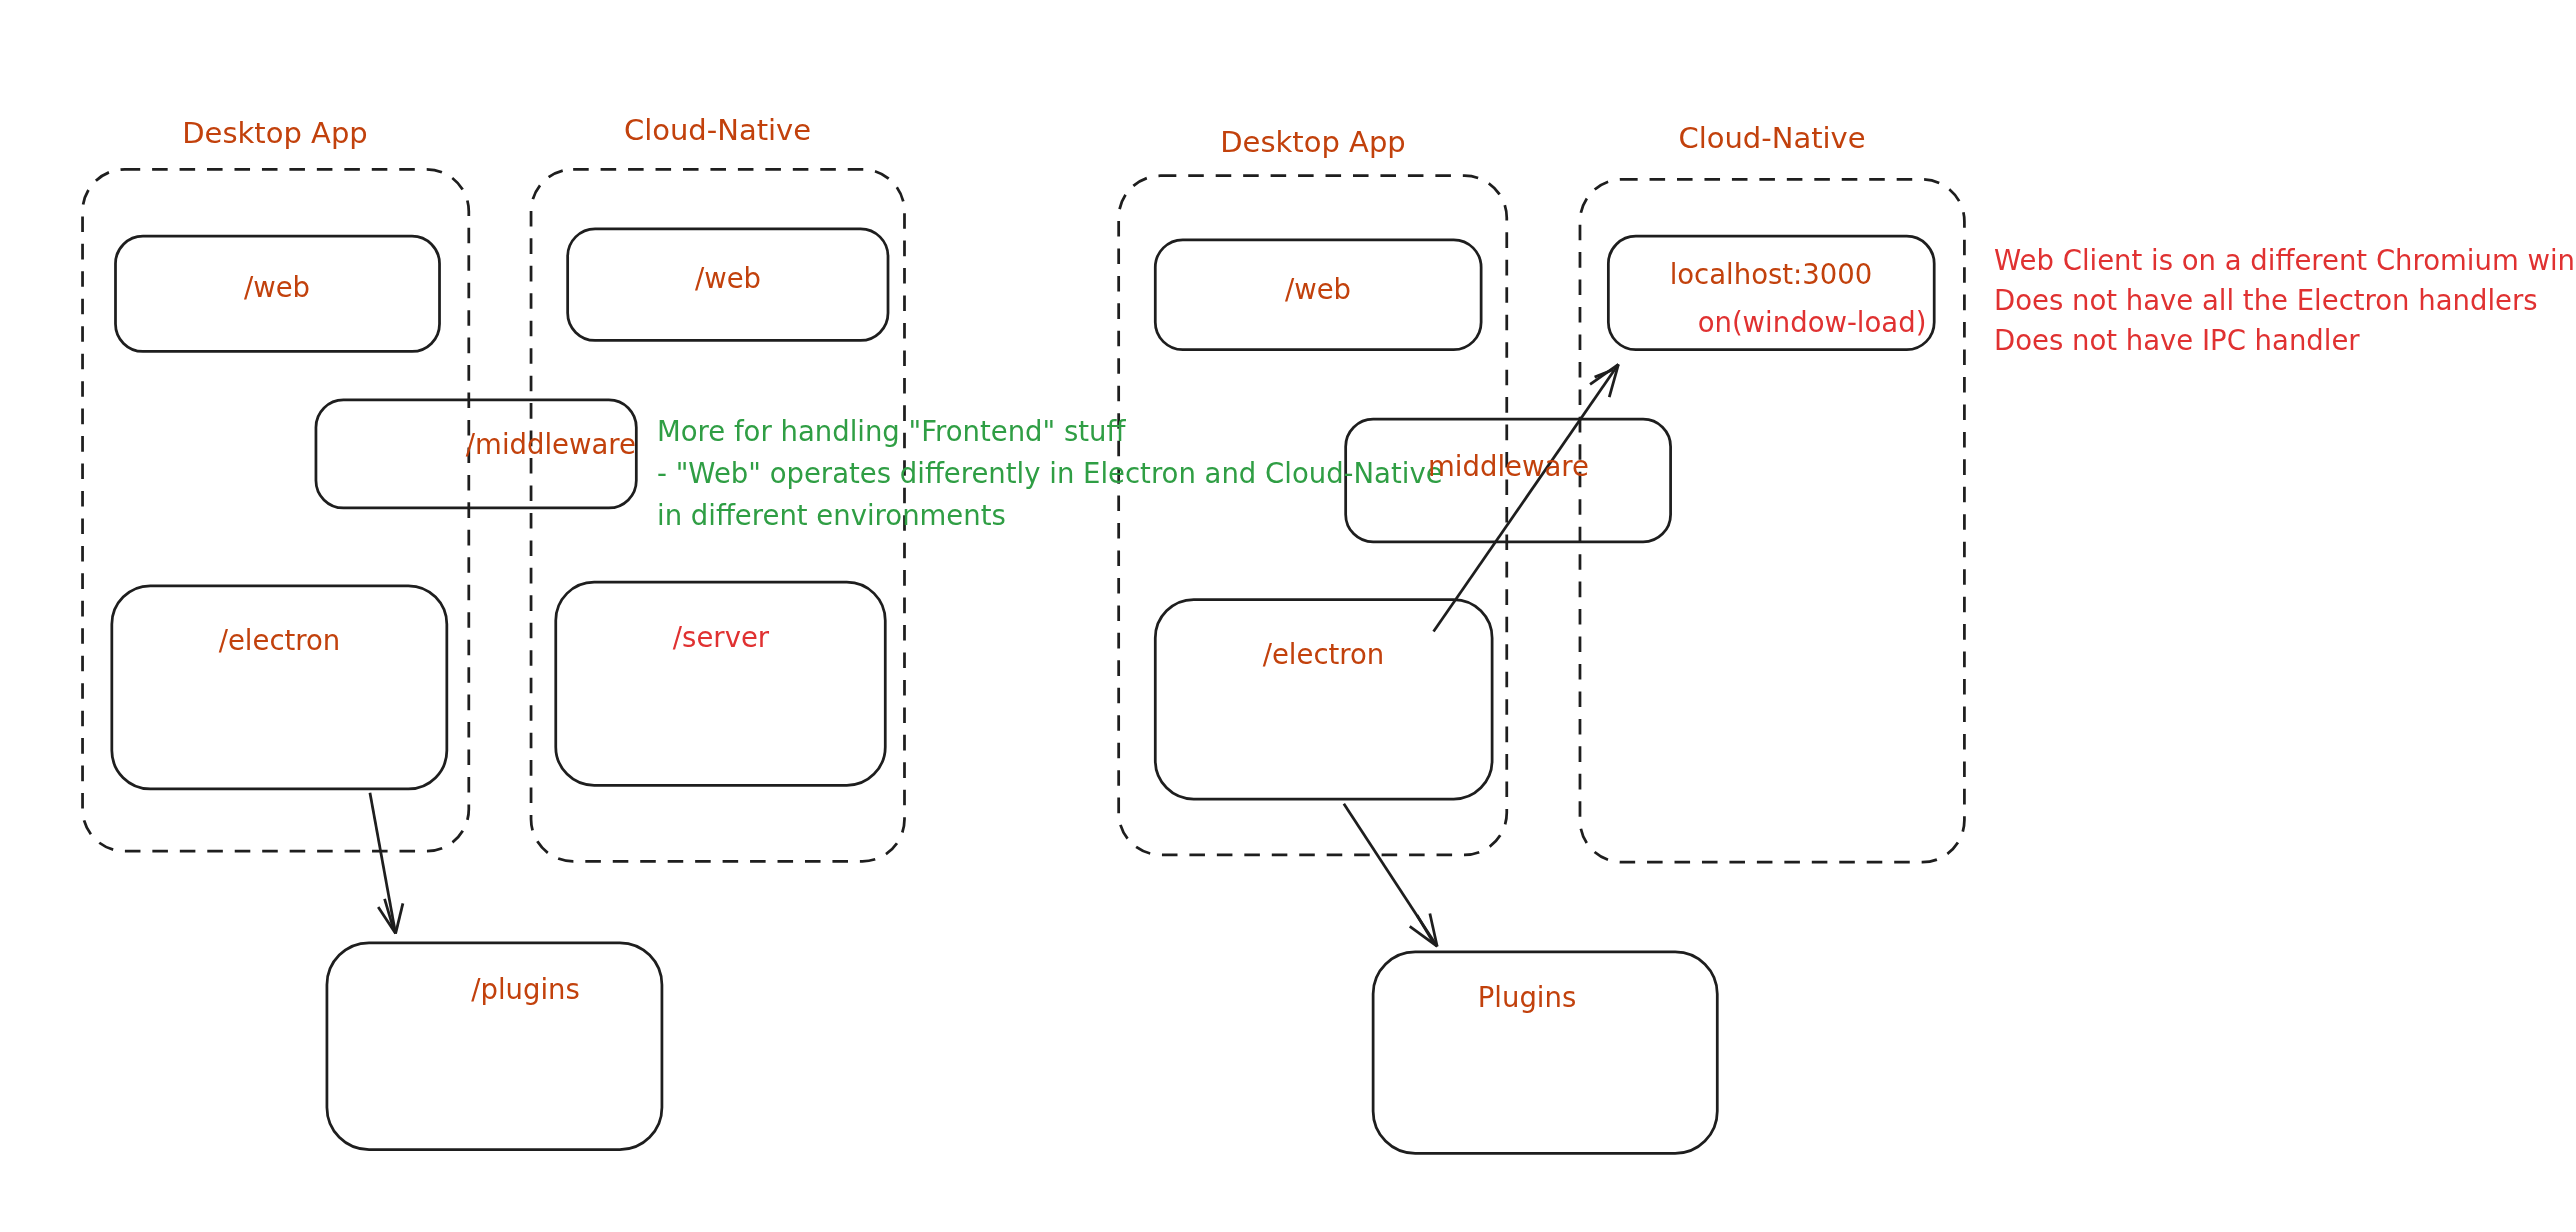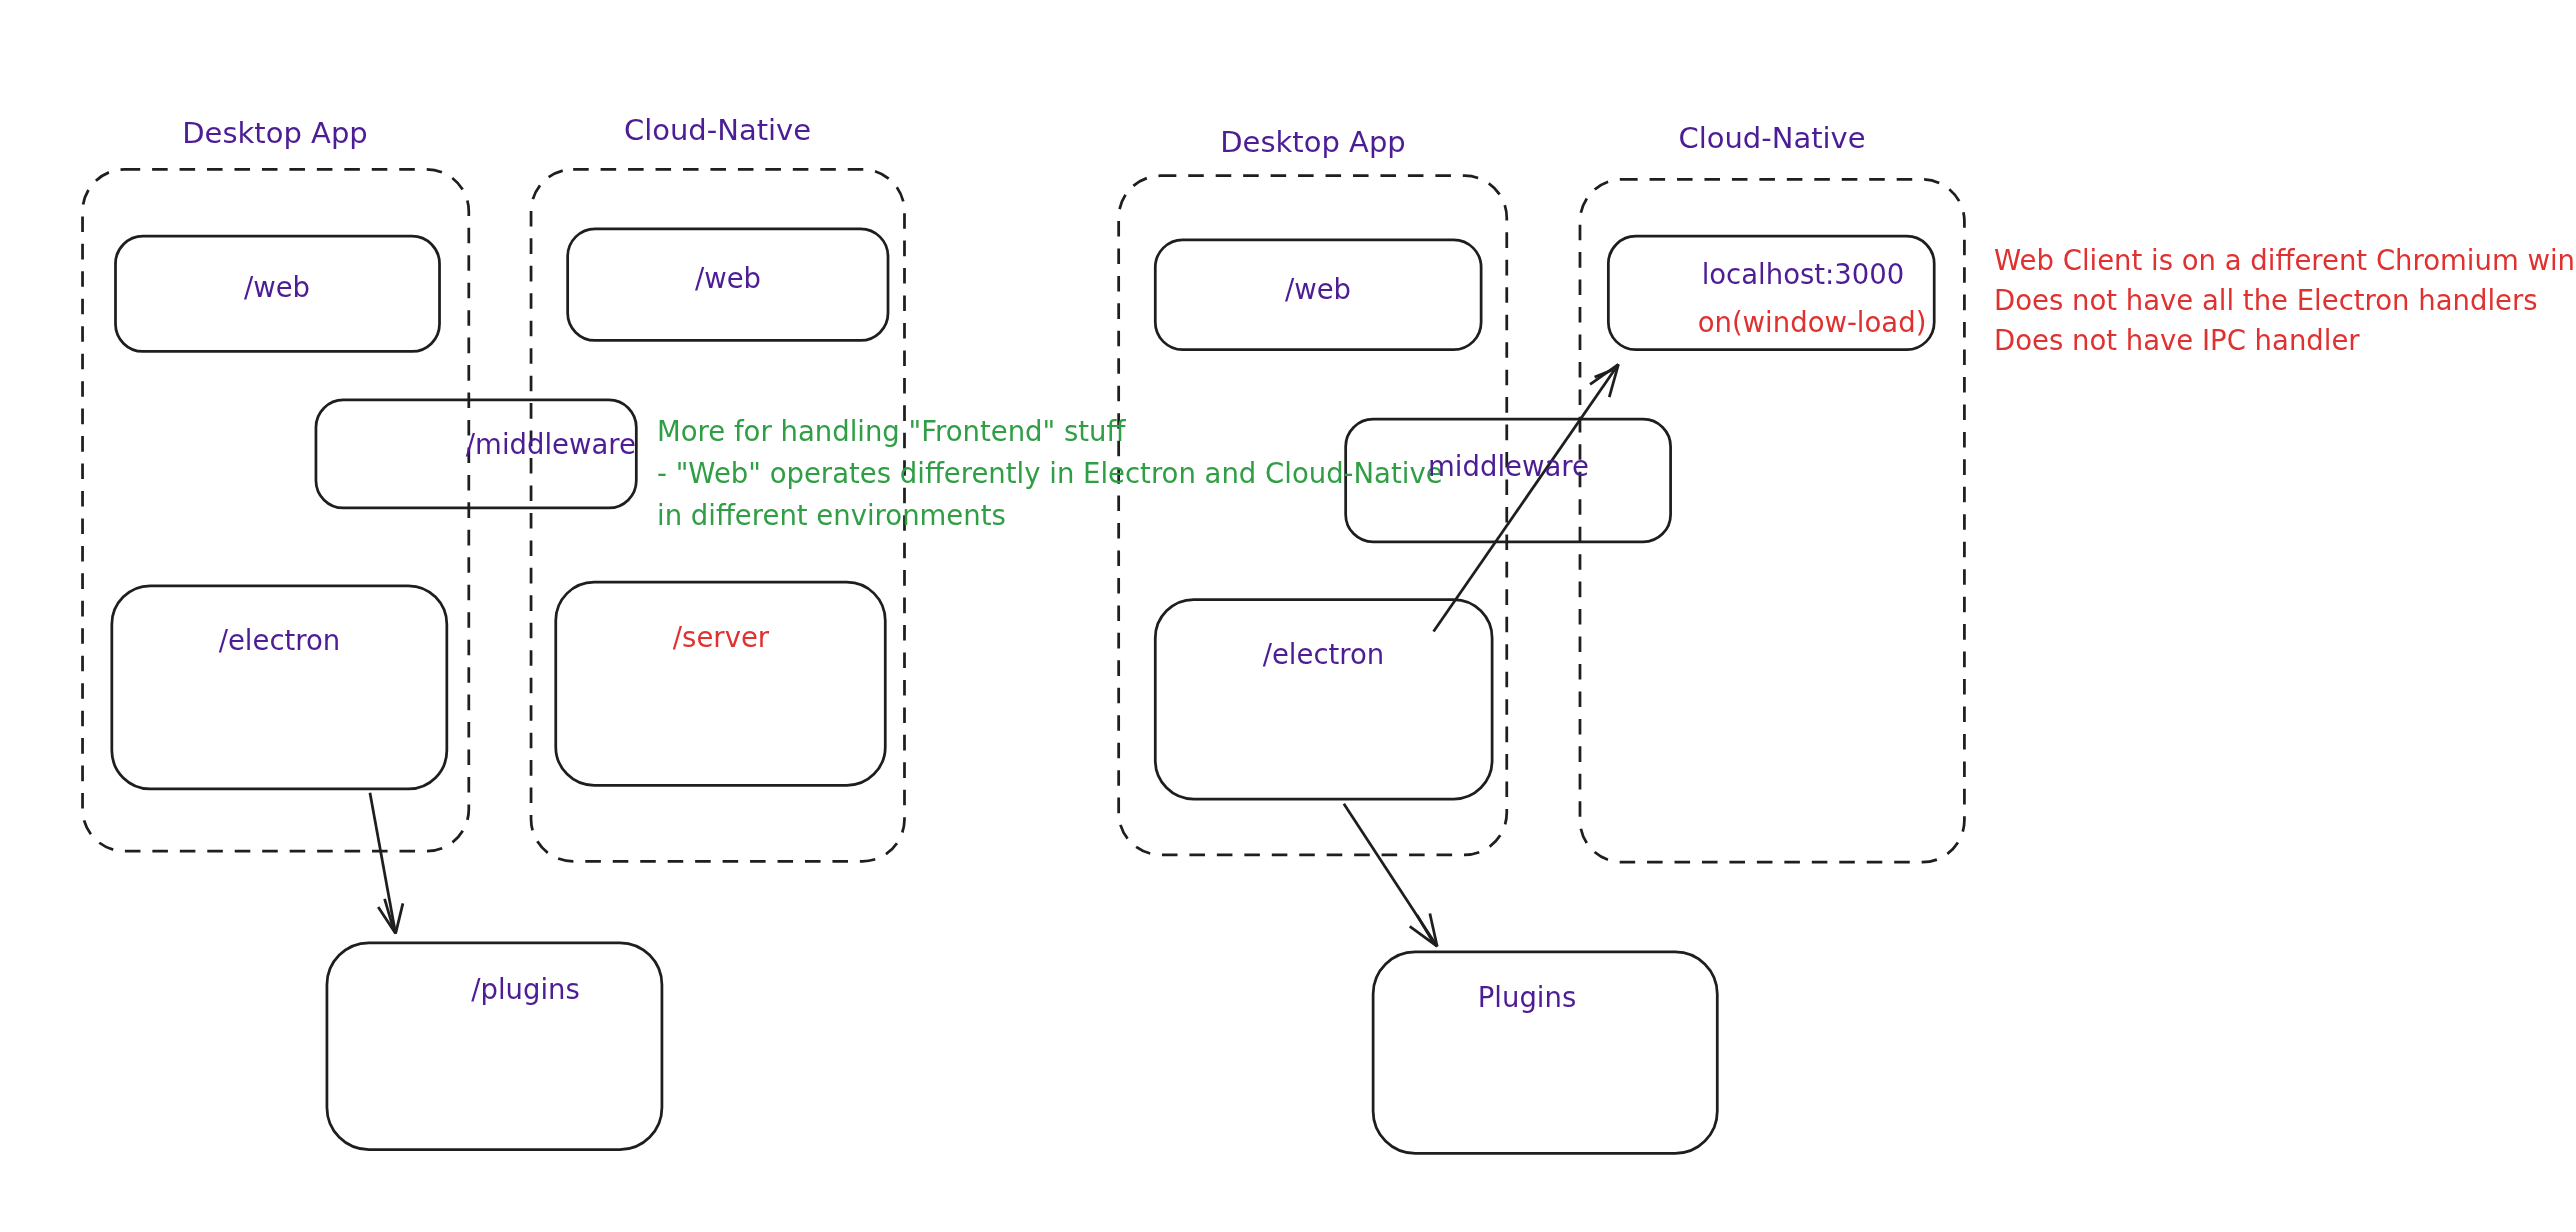--- a/index.html
+++ b/index.html
@@ -11,21 +11,21 @@
     color:#1e1e1e;
     overflow:hidden;
   }
   .shapes{position:absolute;left:0;top:0;}
   .lbl{
     position:absolute;
     font-size:27.5px;
     line-height:33px;
     text-align:center;
     white-space:nowrap;
-    color:#4c1d95;
+    color:#c2410c;
   }
   .title{font-size:29px;}
   .red{color:#e03131;}
   .green{color:#2f9e44;}
   .note{
     position:absolute;
     font-size:27.5px;
     text-align:left;
     white-space:nowrap;
   }
@@ -101,21 +101,21 @@
     <div>- "Web" operates differently in Electron and Cloud-Native</div>
     <div>in different environments</div>
   </div>
 
   <div class="lbl title" style="left:1119px;top:126px;width:388px;">Desktop App</div>
 
   <div class="lbl title" style="left:1580px;top:122px;width:384px;">Cloud-Native</div>
 
   <div class="lbl" style="left:1155px;top:273px;width:326px;">/web</div>
 
-  <div class="lbl" style="left:1608px;top:258px;width:326px;padding-left:32px;">localhost:3000</div>
+  <div class="lbl" style="left:1608px;top:258px;width:326px;">localhost:3000</div>
 
   <div class="lbl red" style="left:1608px;top:306px;width:326px;transform:translateX(41px);">on(window-load)</div>
 
   <div class="lbl" style="left:1346px;top:450px;width:325px;">middleware</div>
 
   <div class="lbl" style="left:1155px;top:638px;width:337px;">/electron</div>
 
   <div class="lbl" style="left:1373px;top:981px;width:308px;">Plugins</div>
 
   <div class="note red-note red" style="left:1994px;top:240px;">

